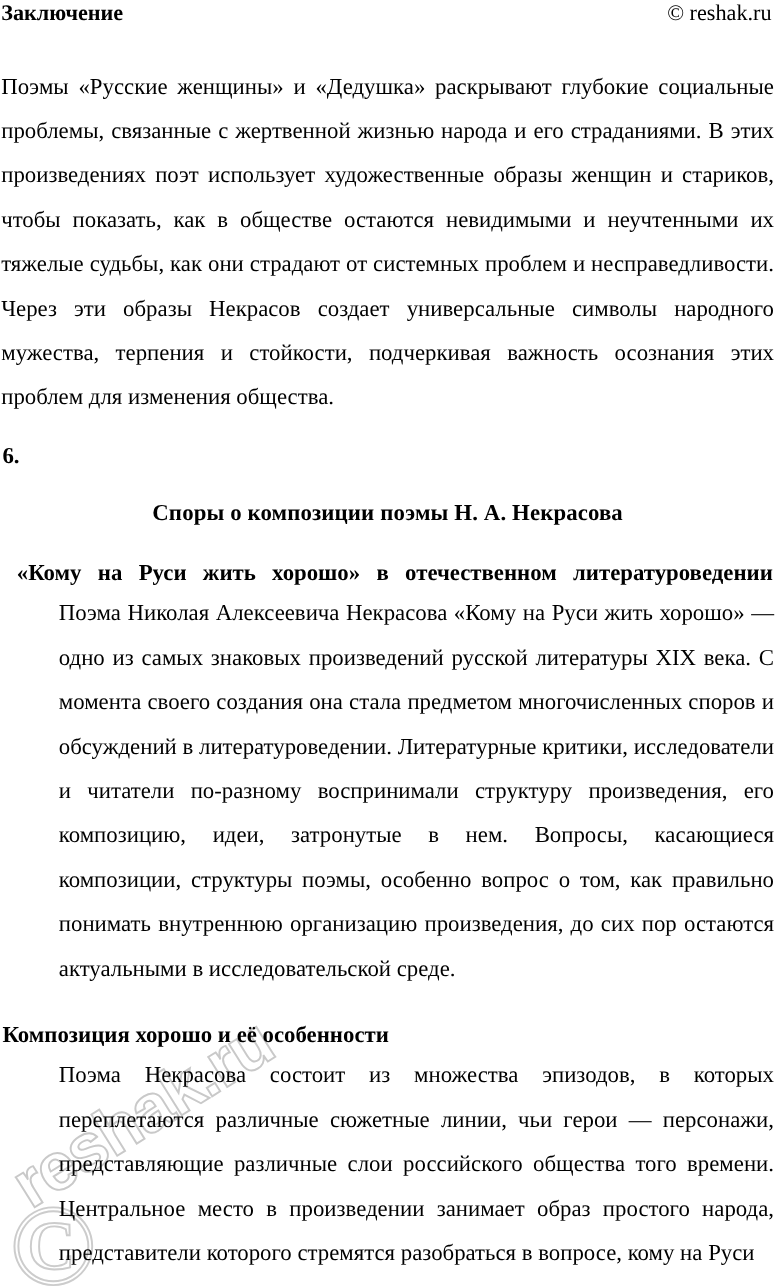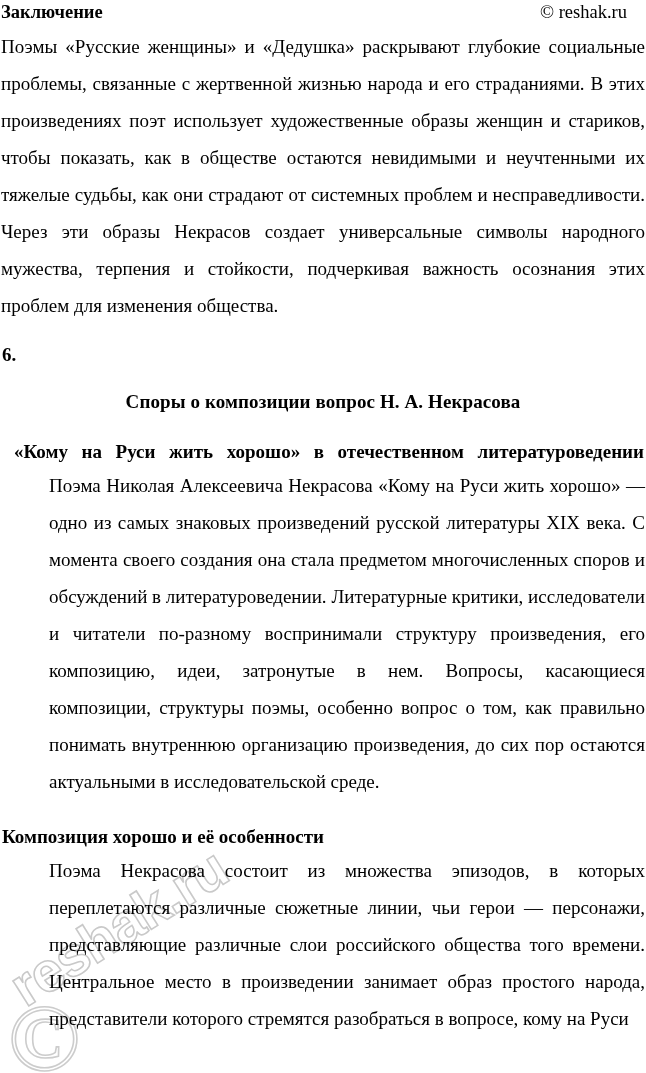--- a/index.html
+++ b/index.html
@@ -73,39 +73,39 @@
   .doc-title {
     font-size: 18.5px;
     font-weight: bold;
     line-height: 24px;
     white-space: nowrap;
   }
   .site-mark {
     font-size: 18.5px;
     line-height: 24px;
     white-space: nowrap;
-    padding-right: 18px;
+    padding-right: 2px;
   }
 
   
   .content {
     position: relative;
     z-index: 2;
     padding: 0 1px;
   }
   p.para {
     margin: 0;
     font-size: 19px;
     line-height: 37px;
     text-align: justify;
     text-justify: inter-word;
     hyphens: none;
   }
   p.para.first {
-    margin-top: 4px;
+    margin-top: 30px;
   }
 
   .num-marker {
     position: relative;
     z-index: 2;
     margin: 17px 0 0 1px;
     font-size: 19px;
     font-weight: bold;
     line-height: 28px;
   }
@@ -158,21 +158,21 @@
     <div class="doc-title">Заключение</div>
     <div class="site-mark">© reshak.ru</div>
   </div>
 
   <div class="content">
 
     <p class="para first">Поэмы «Русские женщины» и «Дедушка» раскрывают глубокие социальные проблемы, связанные с жертвенной жизнью народа и его страданиями. В этих произведениях поэт использует художественные образы женщин и стариков, чтобы показать, как в обществе остаются невидимыми и неучтенными их тяжелые судьбы, как они страдают от системных проблем и несправедливости. Через эти образы Некрасов создает универсальные символы народного мужества, терпения и стойкости, подчеркивая важность осознания этих проблем для изменения общества.</p>
 
     <div class="num-marker">6.</div>
 
-    <div class="center-head">Споры о композиции вопрос Н. А. Некрасова</div>
+    <div class="center-head">Споры о композиции поэмы Н. А. Некрасова</div>
 
     <div class="wide-head">«Кому на Руси жить хорошо» в отечественном литературоведении</div>
 
     <p class="para gap-after-head">Поэма Николая Алексеевича Некрасова «Кому на Руси жить хорошо» — одно из самых знаковых произведений русской литературы XIX века. С момента своего создания она стала предметом многочисленных споров и обсуждений в литературоведении. Литературные критики, исследователи и читатели по-разному воспринимали структуру произведения, его композицию, идеи, затронутые в нем. Вопросы, касающиеся композиции, структуры поэмы, особенно вопрос о том, как правильно понимать внутреннюю организацию произведения, до сих пор остаются актуальными в исследовательской среде.</p>
 
     <div class="sub-head">Композиция хорошо и её особенности</div>
 
     <p class="para gap-after-head">Поэма Некрасова состоит из множества эпизодов, в которых переплетаются различные сюжетные линии, чьи герои — персонажи, представляющие различные слои российского общества того времени. Центральное место в произведении занимает образ простого народа, представители которого стремятся разобраться в вопросе, кому на Руси</p>
 
   </div>

